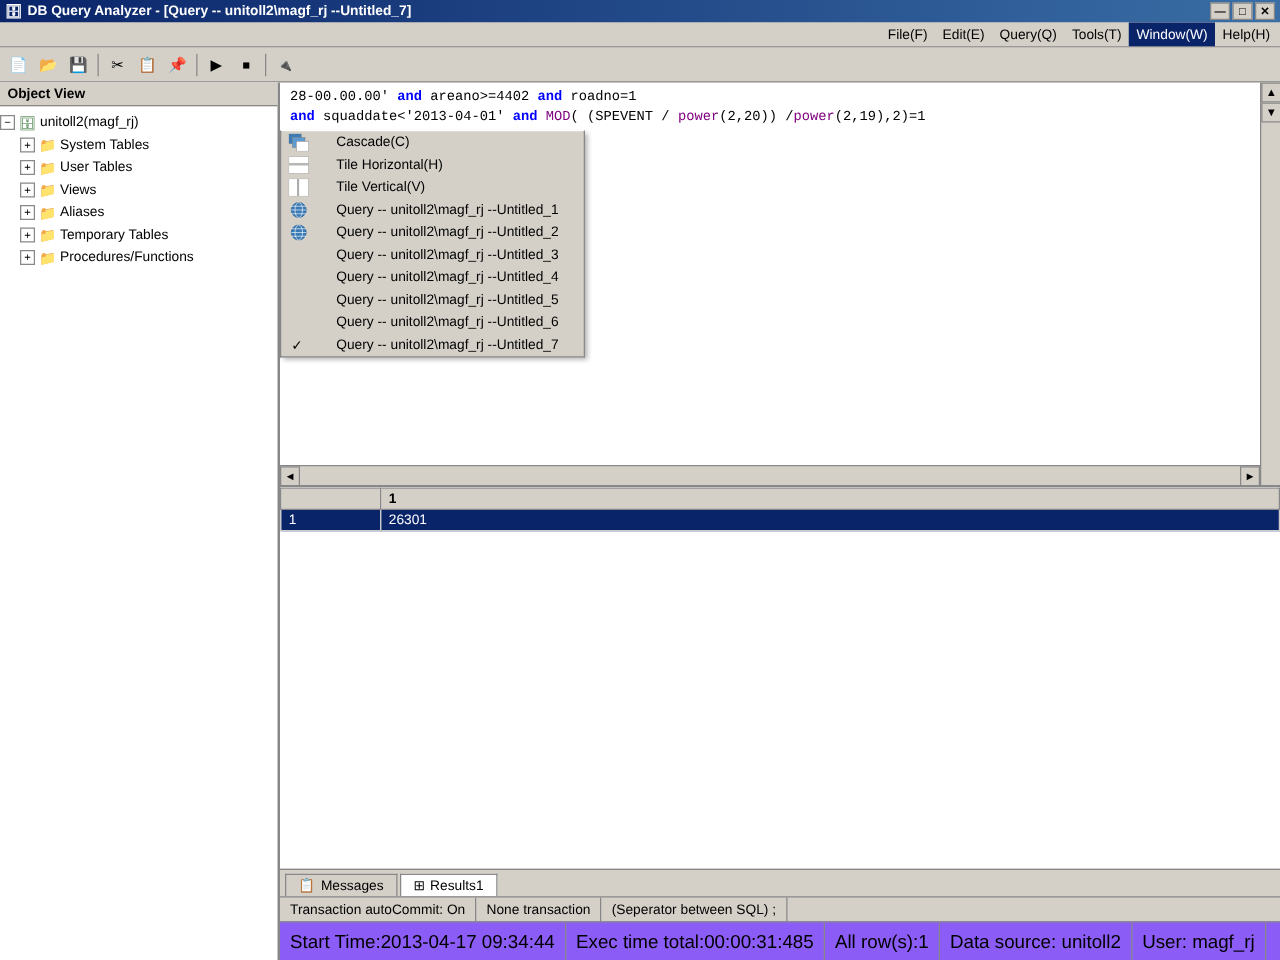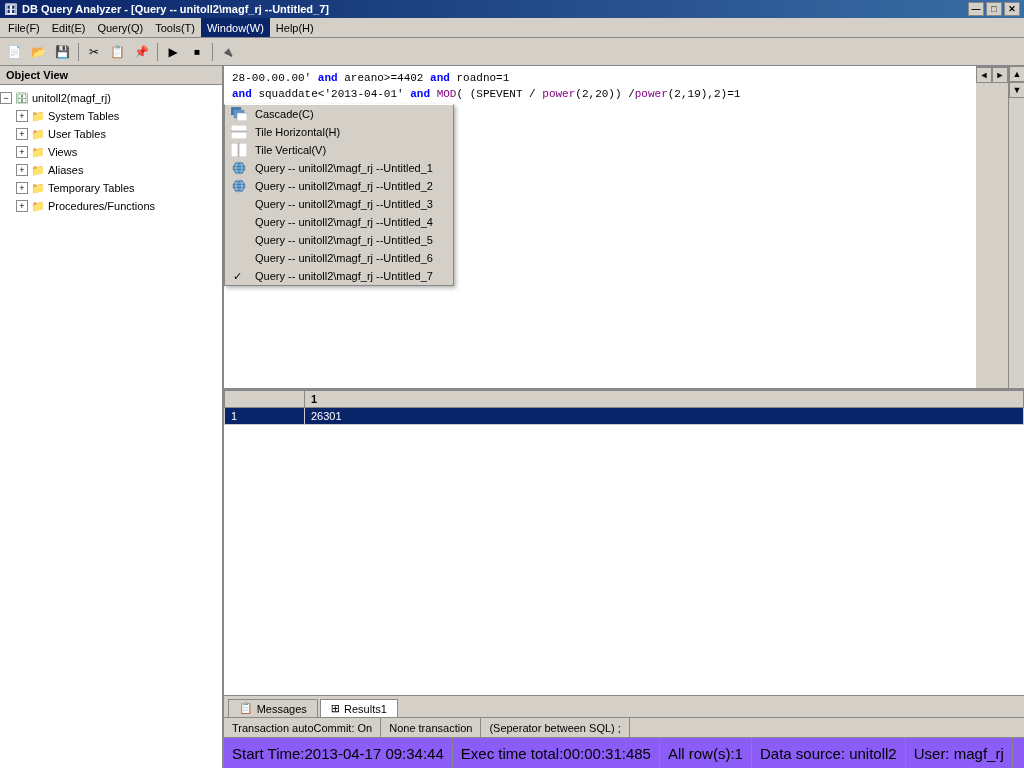--- a/index.html
+++ b/index.html
@@ -30,20 +30,21 @@
     }
 
     
     .menu-bar {
       background: #d4d0c8;
       height: 20px;
       display: flex;
       align-items: center;
       border-bottom: 1px solid #888;
       padding: 0 2px;
+      justify-content: flex-end;
     }
     .menu-item {
       padding: 2px 6px;
       cursor: pointer;
       font-size: 11px;
       height: 100%;
       display: flex;
       align-items: center;
     }
     .menu-item:hover, .menu-item.active { background: #0a246a; color: white; }
@@ -200,21 +201,21 @@
       z-index: 1000;
     }
     .window-menu {
       background: #d4d0c8;
       border: 1px solid #888;
       border-top: 1px solid #fff;
       box-shadow: 2px 2px 4px rgba(0,0,0,0.3);
       min-width: 220px;
     }
     .window-menu-item {
-      padding: 3px 20px 3px 30px;
+      padding: 3px 20px 3px 44px;
       cursor: pointer;
       font-size: 11px;
       display: flex;
       align-items: center;
       position: relative;
       white-space: nowrap;
     }
     .window-menu-item .check-mark {
       position: absolute;
       left: 8px;
@@ -252,21 +253,21 @@
     }
 
     .sql-area {
       display: flex;
       flex: 1;
       min-height: 0;
     }
     .sql-area-content {
       flex: 1;
       display: flex;
-      flex-direction: row;
+      flex-direction: column;
       min-height: 0;
       overflow: hidden;
     }
   </style>
 </head>
 <body>
 
 <div class="title-bar">
   <div class="title-bar-left">
     <span>🗄</span>

